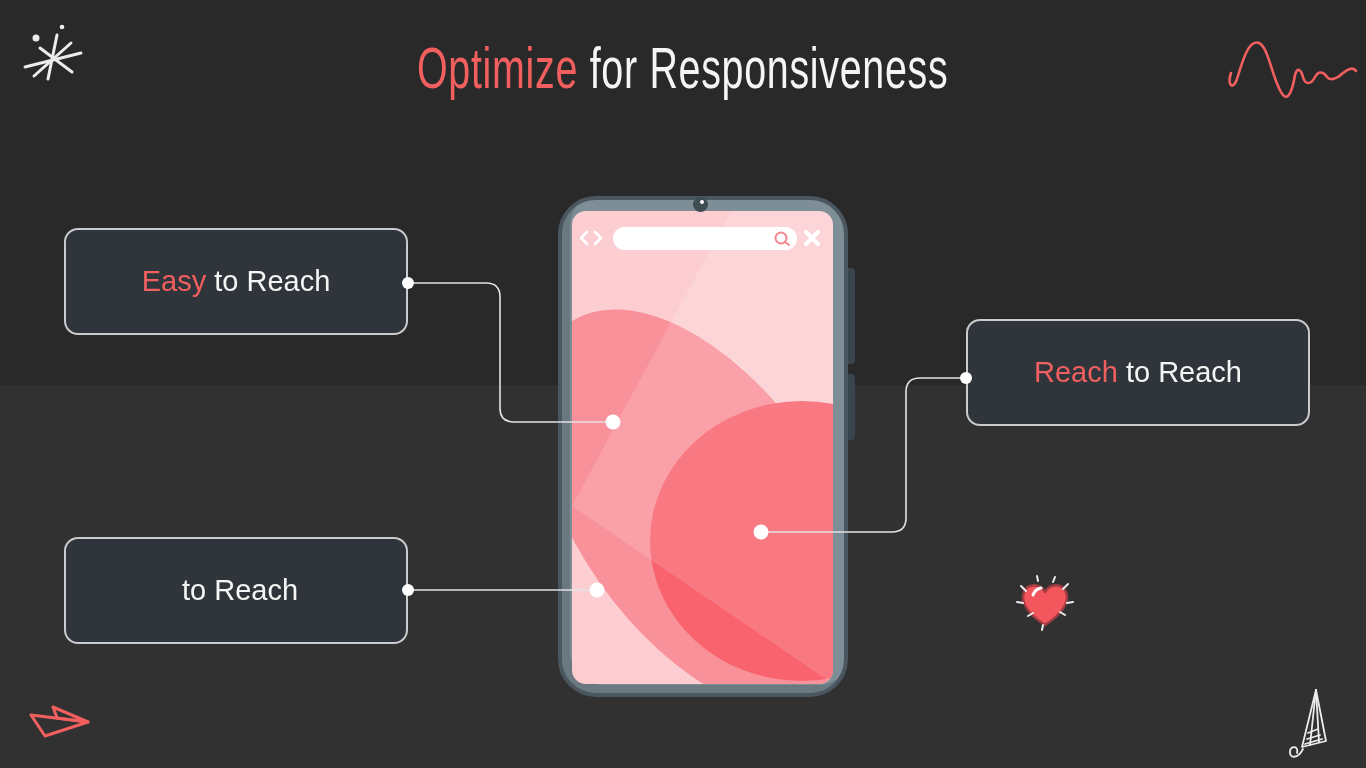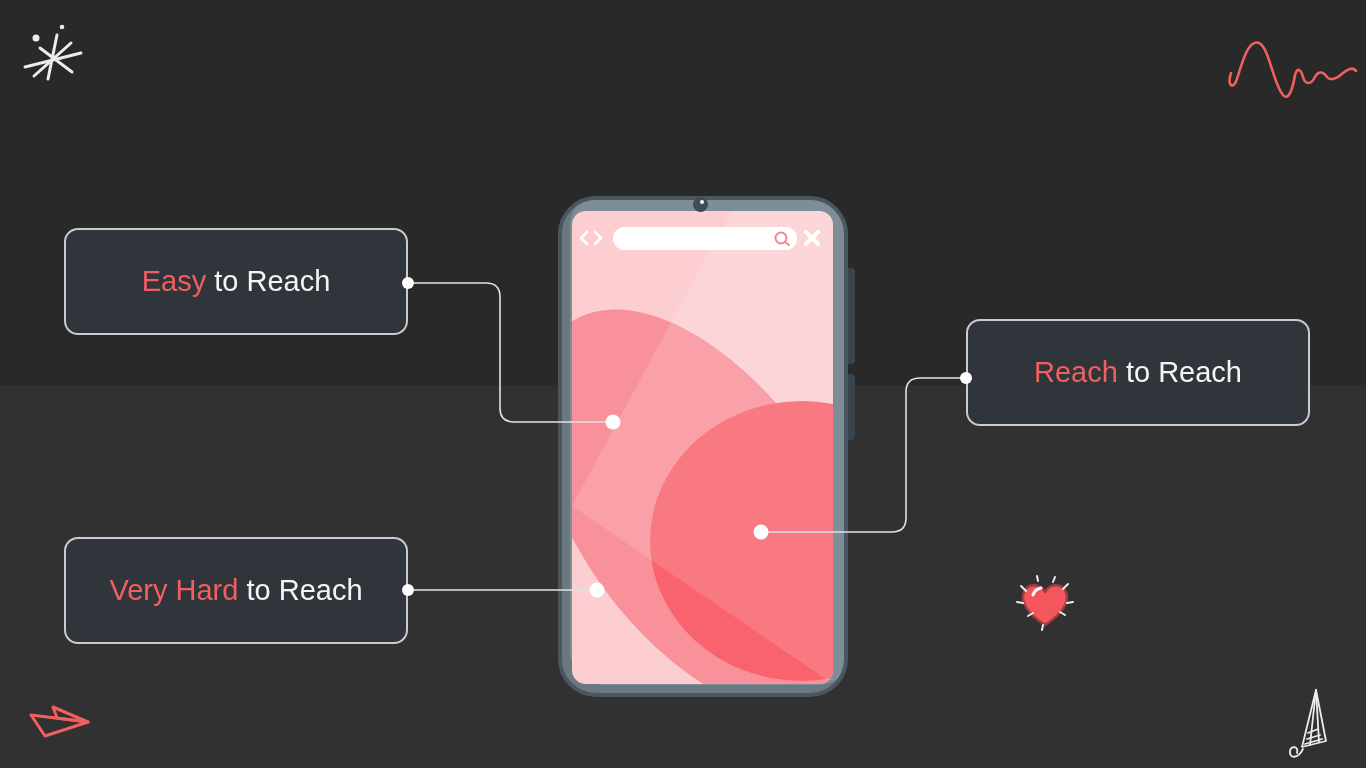--- a/index.html
+++ b/index.html
@@ -73,20 +73,26 @@
   .deco-white{stroke:#ececec;fill:none;stroke-linecap:round;stroke-linejoin:round;}
   .deco-coral{stroke:var(--accent,#f15f5f);fill:none;stroke-linecap:round;stroke-linejoin:round;}
 </style>
 </head>
 <body>
 
 <div class="canvas">
 
   <div class="band-bottom"></div>
 
+  <h1 class="title">
+    <span class="title-inner">
+      <span class="accent">Optimize</span>
+      <span>for Responsiveness</span>
+    </span>
+  </h1>
 
   <svg class="deco" style="left:15px;top:15px" width="80" height="80" viewBox="0 0 80 80">
     <g class="deco-white" stroke-width="3">
       <path d="M10 52 L66 38"></path>
       <path d="M42 20 L33 64"></path>
       <path d="M19 61 L56 28"></path>
       <path d="M25 33 L57 57"></path>
     </g>
     <circle cx="21" cy="23" r="3.5" fill="#ececef"></circle>
     <circle cx="47" cy="12" r="2.3" fill="#ececef"></circle>
@@ -131,21 +137,21 @@
         <path d="M17 59 L34 54"></path>
       <path d="M15 64 C10 74 1 74 2 66 C3 60 11 61 9 68"></path>
     </g>
   </svg>
 
   <div class="callout" style="left:64px;top:228px">
     <span class="accent">Easy</span>&nbsp;<span>to Reach</span>
   </div>
 
   <div class="callout" style="left:64px;top:537px">
-    <span class="accent">Very Hard</span>&nbsp;<span>to Reach</span>
+    &nbsp;<span>to Reach</span>
   </div>
 
   <div class="callout" style="left:966px;top:319px">
     <span class="accent">Reach</span>&nbsp;<span>to Reach</span>
   </div>
 
   <div class="phone">
     <div class="side-button btn-volume"></div>
     <div class="side-button btn-power"></div>
 

